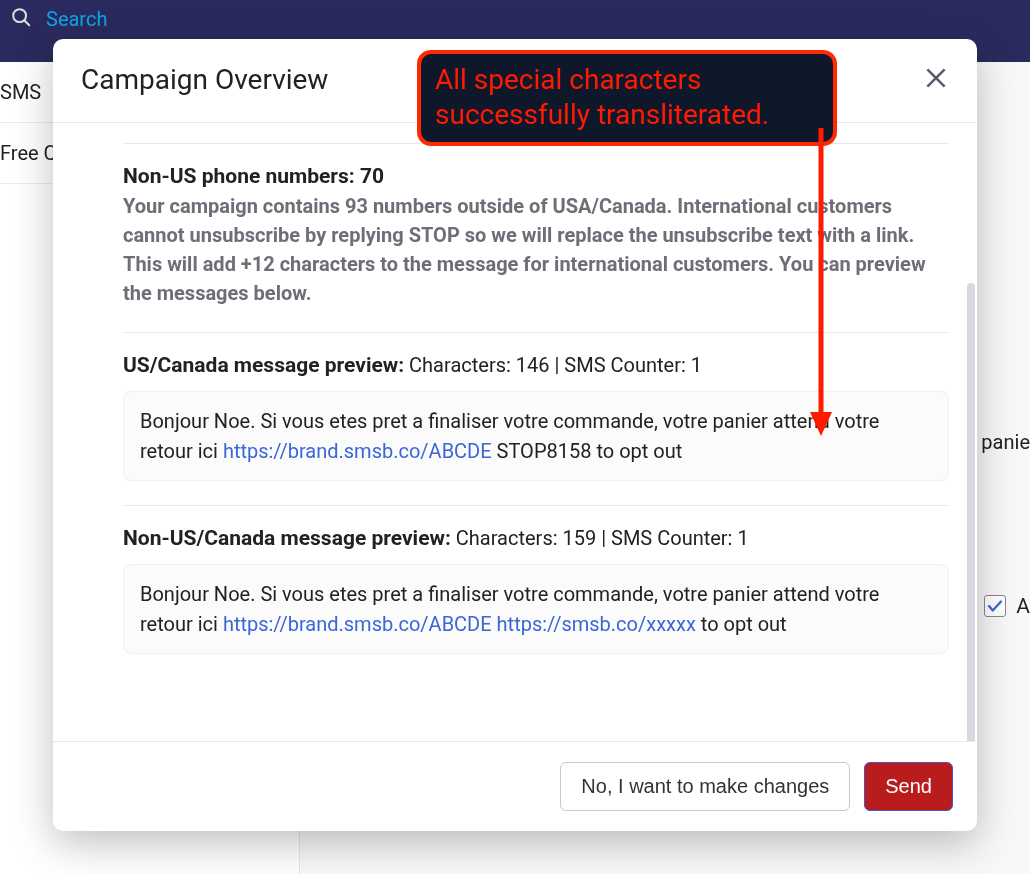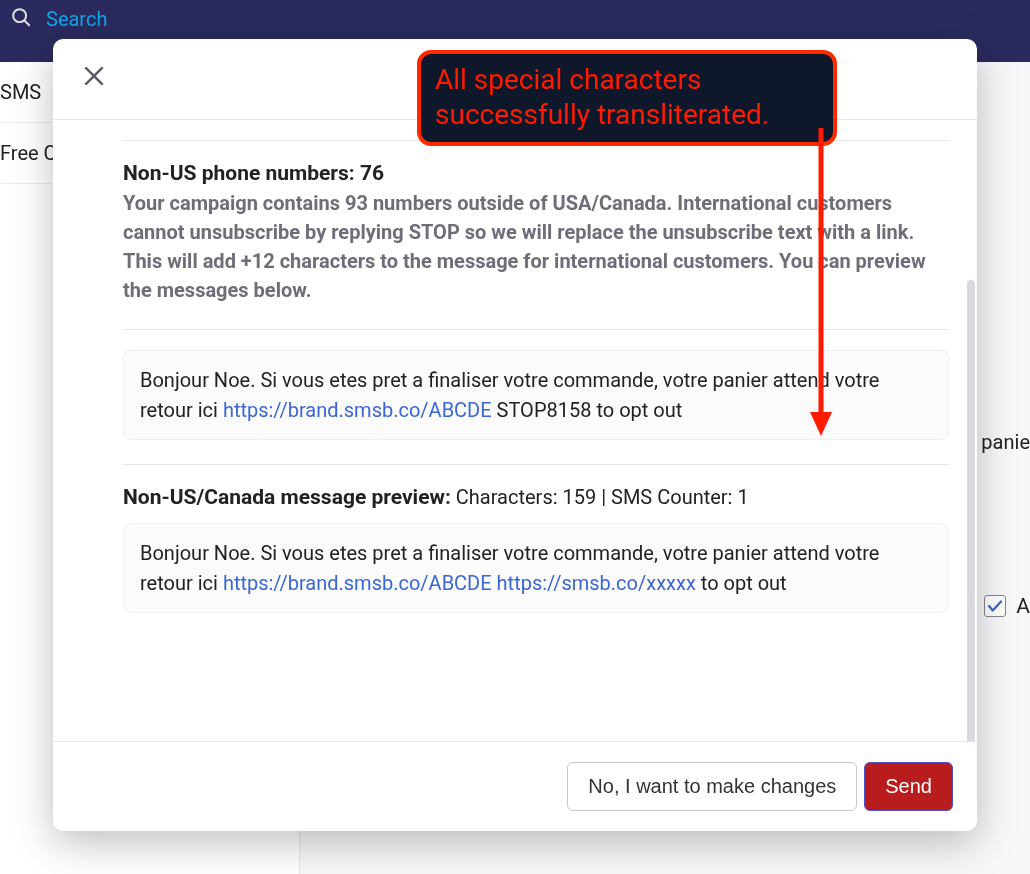--- a/index.html
+++ b/index.html
@@ -24,21 +24,21 @@
   .close-x svg { width:26px; height:26px; stroke:#5c5c6b; stroke-width:2.4; }
   .modal-body { flex:1; overflow:hidden; position:relative; }
   .scroll-area { position:absolute; inset:0 6px 0 0; overflow-y:auto; padding:0 22px 24px 70px;}
   .hr { border:0; border-top:1px solid #e7e7e7; margin:0 0 20px 0;}
   .block { margin-bottom:24px; }
   .heading { font-size:21px; font-weight:700; color:#222; display:inline; }
   .meta { font-size:20px; color:#222; }
   .desc { font-size:20px; color:#6e6e78; line-height:1.45; font-weight:bold;}
   .preview { background:#fbfbfb; border:1px solid #f0f0f0; border-radius:8px; padding:14px 16px; margin-top:14px; font-size:20px; color:#222; line-height:1.5; }
   .preview a { color:#3a66d6; text-decoration:none; }
-  .modal-footer { border-top:1px solid #e7e7e7; padding:20px 24px; display:flex; justify-content:flex-end; gap:7px; }
+  .modal-footer { border-top:1px solid #e7e7e7; padding:20px 24px; display:flex; justify-content:flex-end; gap:14px; }
   .btn { font-size:20px; border-radius:6px; padding:12px 20px; cursor:pointer; }
   .btn-secondary { background:#fff; border:1px solid #c8c8c8; color:#333; }
   .btn-primary { background:#b91c1c; border:1px solid #5050c8; color:#fff; }
   .scrollbar-fake { position:absolute; right:2px; top:10px; bottom:14px; width:8px; background:transparent; }
   .scrollbar-thumb { position:absolute; top:150px; width:8px; height:540px; background:#d8d8de; border-radius:4px; }
   .annotation { position:absolute; left:417px; top:50px; width:420px; border:4px solid #ff2a00; border-radius:14px; background:#0f172a; padding:8px 14px 10px 14px; }
   .annotation-text { color:#ff1a00; font-size:28px; line-height:1.25; }
   .arrow { position:absolute; left:810px; top:128px; }
   .arrow svg { overflow:visible; }
   .sect-head { margin-bottom:4px; }
@@ -69,39 +69,43 @@
         <polyline points="4 12 9 18 20 6"></polyline>
       </svg>
   </span>
   <span>A</span>
 </div>
 
 <div class="backdrop"></div>
 
 <div class="modal">
   <div class="modal-header">
+    <div class="modal-title">Campaign Overview</div>
     <div class="close-x">
       <svg viewBox="0 0 24 24" fill="none">
           <line x1="4" y1="4" x2="20" y2="20"></line>
           <line x1="20" y1="4" x2="4" y2="20"></line>
         </svg>
     </div>
   </div>
 
   <div class="modal-body">
     <div class="scroll-area">
       <div style="height:20px"></div>
       <hr class="hr">
       <div class="block">
-        <div class="sect-head"><span class="heading">Non-US phone numbers: 76</span></div>
+        <div class="sect-head"><span class="heading">Non-US phone numbers: 70</span></div>
         <div class="desc">Your campaign contains 93 numbers outside of USA/Canada. International customers cannot unsubscribe by replying STOP so we will replace the unsubscribe text with a link. This will add +12 characters to the message for international customers. You can preview the messages below.</div>
       </div>
       <hr class="hr">
 
       <div class="block">
+        <div class="sect-head">
+          <span class="heading">US/Canada message preview:</span><span class="meta"> Characters: 146 | SMS Counter: 1</span>
+        </div>
         <div class="preview">
           <span>Bonjour Noe. Si vous etes pret a finaliser votre commande, votre panier attend votre retour ici </span><a href="#">https://brand.smsb.co/ABCDE</a><span> STOP8158 to opt out</span>
         </div>
       </div>
       <hr class="hr">
 
       <div class="block">
         <div class="sect-head">
           <span class="heading">Non-US/Canada message preview:</span><span class="meta"> Characters: 159 | SMS Counter: 1</span>
         </div>

